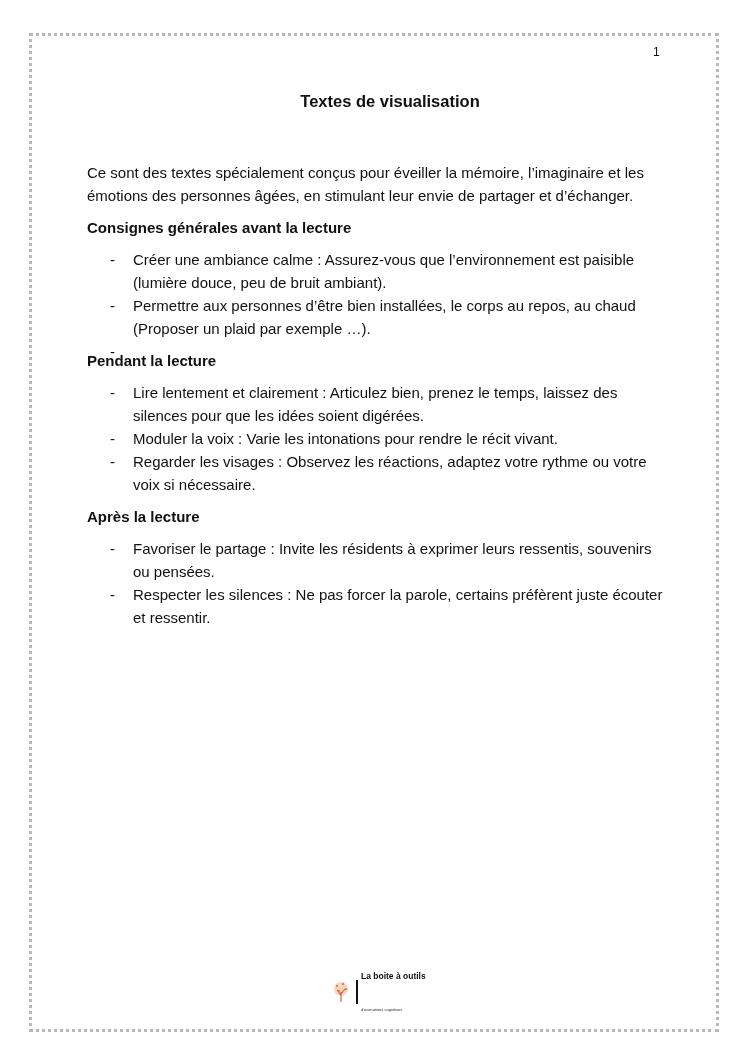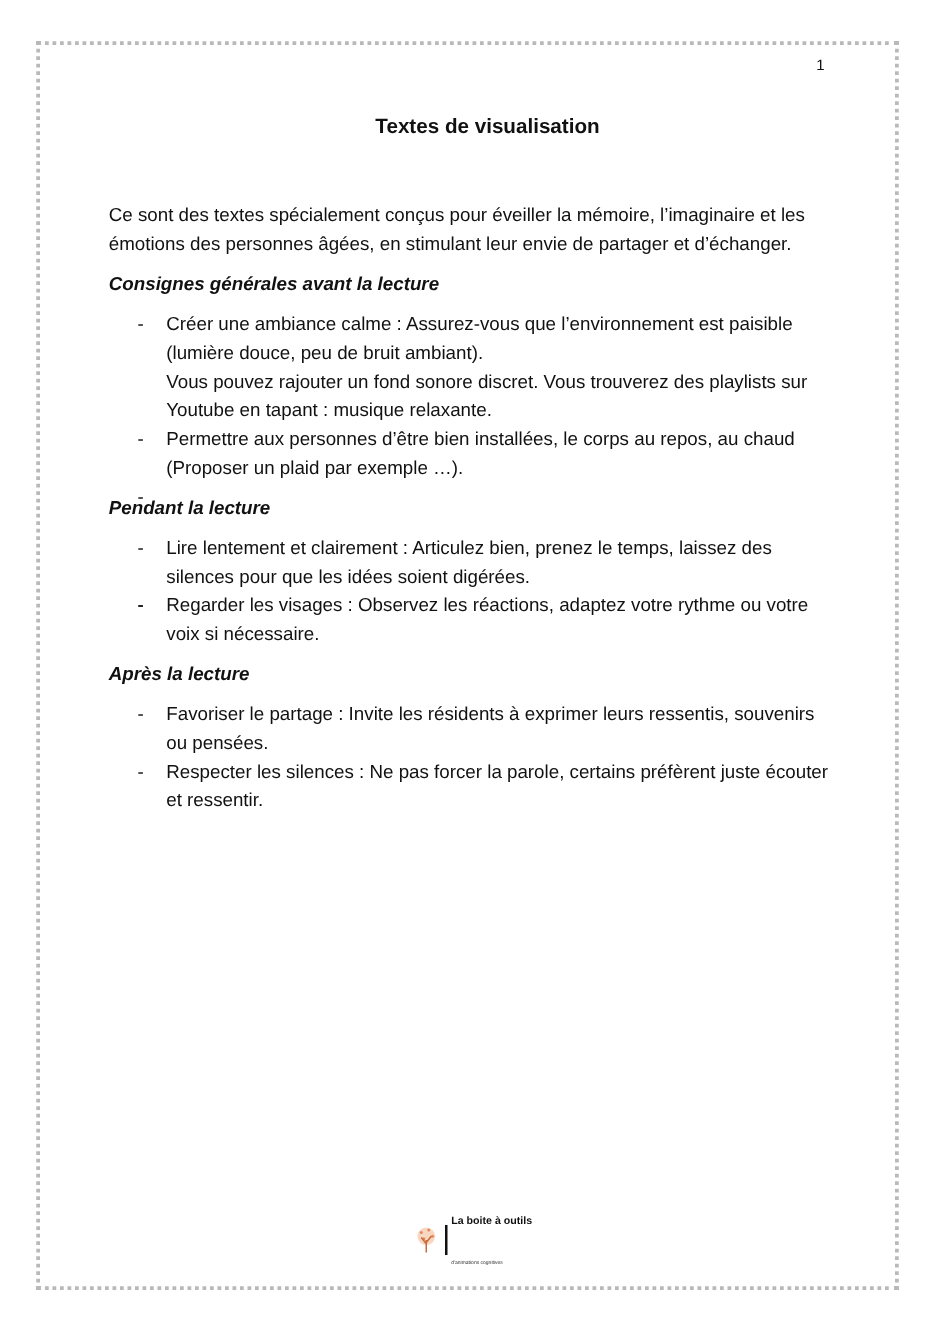--- a/index.html
+++ b/index.html
@@ -7,21 +7,21 @@
          font-family: "Liberation Sans", sans-serif; color: #111; }
   .page-border {
     position: absolute; left: 29px; top: 33px; width: 690px; height: 999px;
     border: 3px dotted #b9b9b9; box-sizing: border-box;
   }
   .page-number { position: absolute; left: 653px; top: 45px; font-size: 12px; color: #111; }
   .title { position: absolute; left: 0; width: 748px; top: 92px; text-align: center;
            font-weight: bold; font-size: 16.5px; color: #111; padding-left: 16px; }
   .content { position: absolute; left: 87px; top: 157px; width: 580px; font-size: 15px; line-height: 23px; }
   .para { margin: 4px 0 9px 0; }
-  .heading { font-weight: bold; margin: 0 0 9px 0; font-style: italic; }
+  .heading { font-weight: bold; margin: 0 0 9px 0; }
   ul.dash { list-style: none; margin: 0 0 9px 0; padding: 0; }
   ul.dash li { position: relative; padding-left: 46px; }
   ul.dash li .bullet { position: absolute; left: 23px; top: 0; }
   .logo { position: absolute; left: 330px; top: 972px; display: flex; align-items: center; }
   .logo-icon { width: 22px; height: 24px; }
   .logo-bar { width: 2px; height: 24px; background: #111; margin: 0 3px 0 4px; }
   .logo-text { display: flex; flex-direction: column; line-height: 1; gap: 26px; }
   .logo-title { font-weight: bold; font-size: 8.5px; color: #111; }
   .logo-sub { font-size: 4px; color: #333; margin-top: 1px; }
 </style>
@@ -35,39 +35,39 @@
 <div class="title">Textes de visualisation</div>
 
 <div class="content">
   <p class="para">Ce sont des textes spécialement conçus pour éveiller la mémoire, l’imaginaire et les émotions des personnes âgées, en stimulant leur envie de partager et d’échanger.</p>
 
   <div class="heading">Consignes générales avant la lecture</div>
   <ul class="dash">
     <li>
       <span class="bullet">-</span>
       <span>Créer une ambiance calme : Assurez-vous que l’environnement est paisible (lumière douce, peu de bruit ambiant).</span><br>
-      <span>Vous pouvez rajouter un fond sonore discret. Vous trouverez des playlists sur Youtube en tapant : musique relaxante.</span>
     </li>
     <li>
       <span class="bullet">-</span>
       <span>Permettre aux personnes d’être bien installées, le corps au repos, au chaud (Proposer un plaid par exemple …).</span>
     </li>
     <li>
       <span class="bullet">-</span>
     </li>
   </ul>
 
   <div class="heading">Pendant la lecture</div>
   <ul class="dash">
     <li>
       <span class="bullet">-</span>
       <span>Lire lentement et clairement : Articulez bien, prenez le temps, laissez des silences pour que les idées soient digérées.</span>
     </li>
     <li>
       <span class="bullet">-</span>
+      <span>Moduler la voix : Varie les intonations pour rendre le récit vivant.</span>
     </li>
     <li>
       <span class="bullet">-</span>
       <span>Regarder les visages : Observez les réactions, adaptez votre rythme ou votre voix si nécessaire.</span>
     </li>
   </ul>
 
   <div class="heading">Après la lecture</div>
   <ul class="dash">
     <li>

